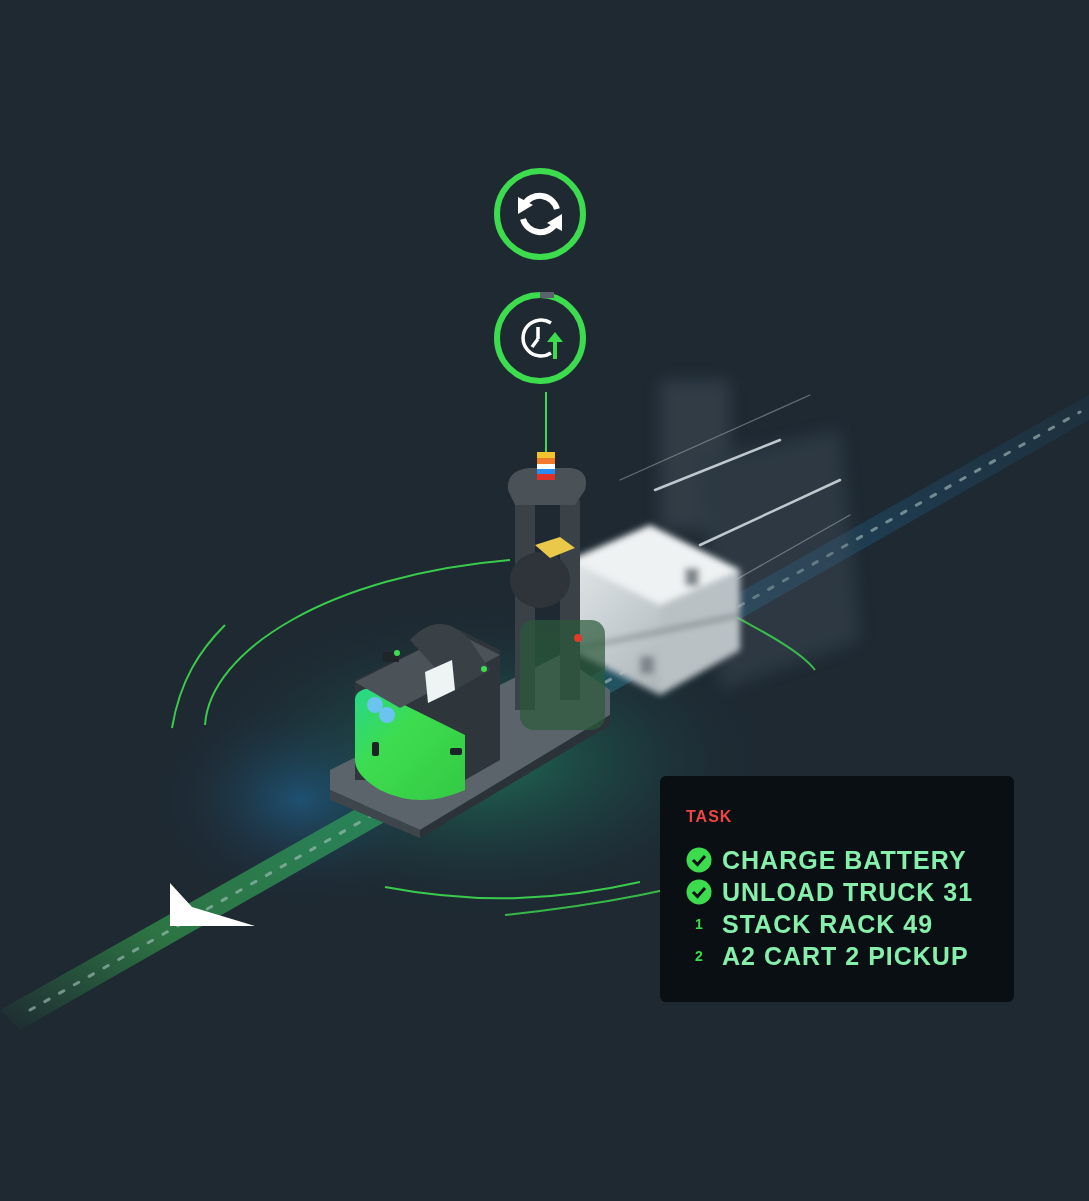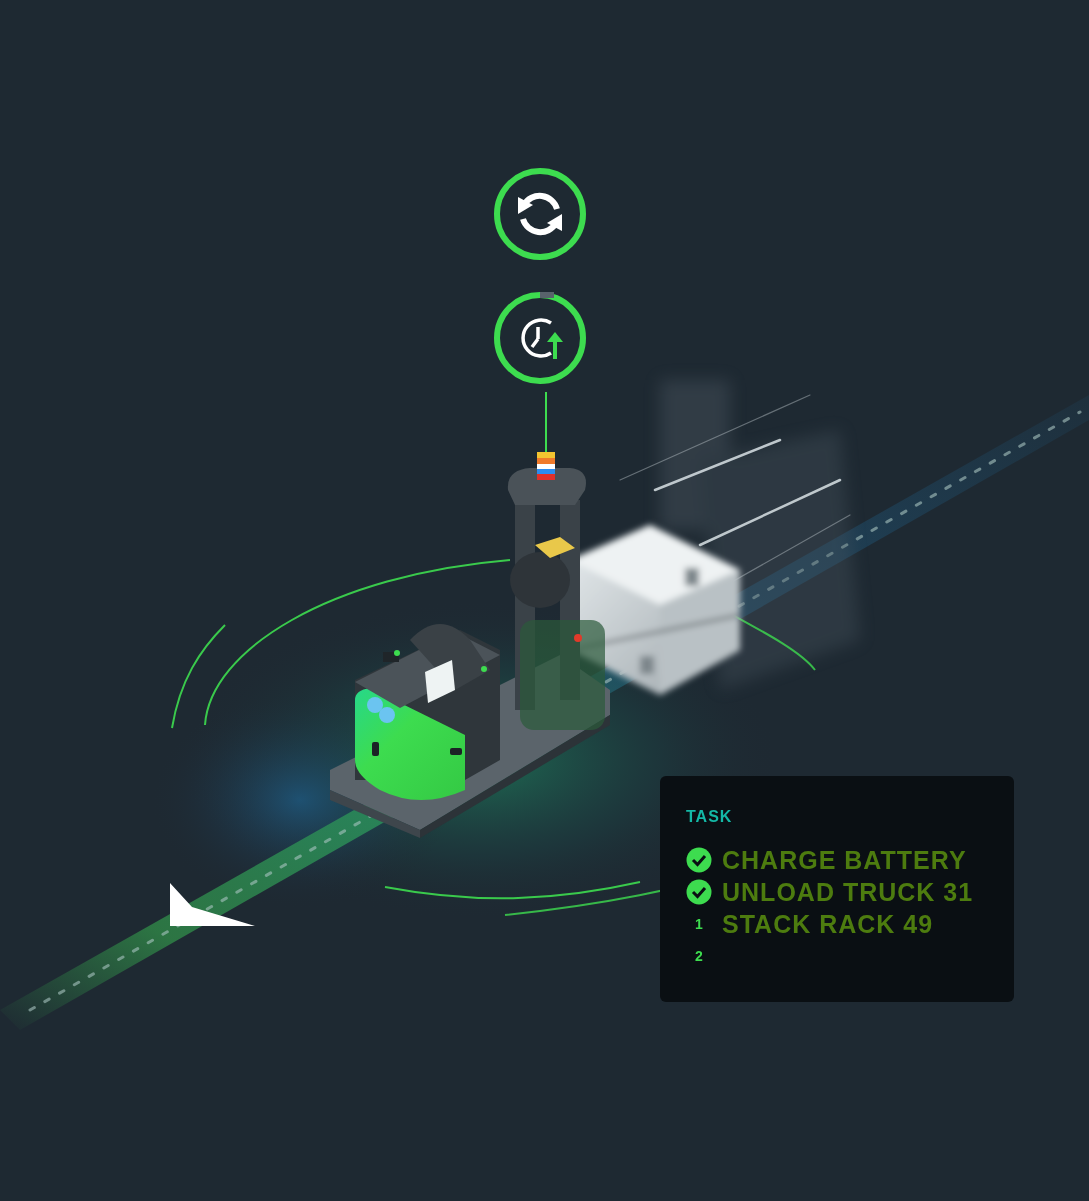--- a/index.html
+++ b/index.html
@@ -12,31 +12,31 @@
   .status-icon {
     position:absolute; width:92px; height:92px; border-radius:50%;
     box-sizing:border-box; display:flex; align-items:center; justify-content:center;
   }
   .task-panel {
     position:absolute; left:660px; top:776px; width:354px; height:226px;
     background:#0a0f13; border-radius:6px; box-sizing:border-box;
     padding:30px 26px;
   }
   .task-title {
-    color:#14b8a6; font-weight:bold; font-size:16px; letter-spacing:1px;
+    color:#ef4444; font-weight:bold; font-size:16px; letter-spacing:1px;
     margin-bottom:18px; margin-top:2px;
   }
   .task-row { display:flex; align-items:center; height:32px; }
   .task-marker {
     width:26px; height:26px; margin-right:10px; display:flex;
     align-items:center; justify-content:center; flex-shrink:0;
   }
   .task-num { color:#3ddc4f; font-weight:bold; font-size:14px; }
   .task-label {
-    color:#4d7c0f; font-size:25px; font-weight:bold; letter-spacing:1px;
+    color:#86efac; font-size:25px; font-weight:bold; letter-spacing:1px;
     white-space:nowrap;
   }
 </style>
 </head>
 <body>
 
 <div class="scene">
   <svg width="1089" height="1201" viewBox="0 0 1089 1201">
     <defs>
       <radialGradient id="glowTeal" cx="50%" cy="50%" r="50%">
@@ -192,15 +192,16 @@
       <span class="task-label">UNLOAD TRUCK 31</span>
     </div>
 
     <div class="task-row">
       <span class="task-marker task-num">1</span>
       <span class="task-label">STACK RACK 49</span>
     </div>
 
     <div class="task-row">
       <span class="task-marker task-num">2</span>
+      <span class="task-label">A2 CART 2 PICKUP</span>
     </div>
   </div>
 </div>
 
 </body></html>

